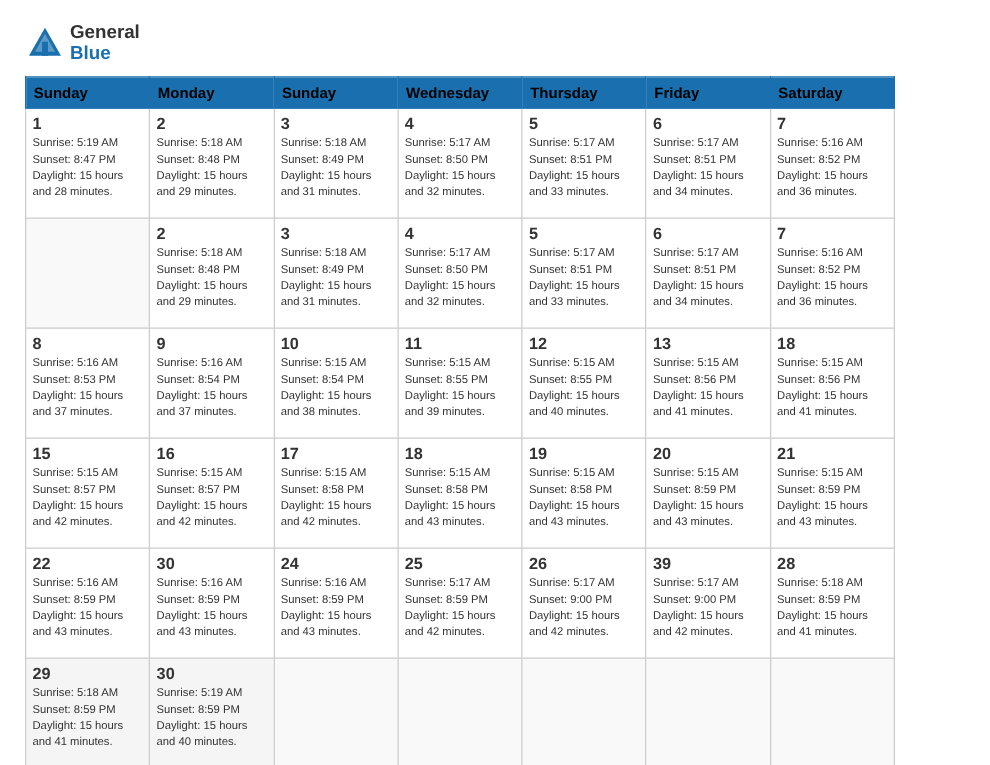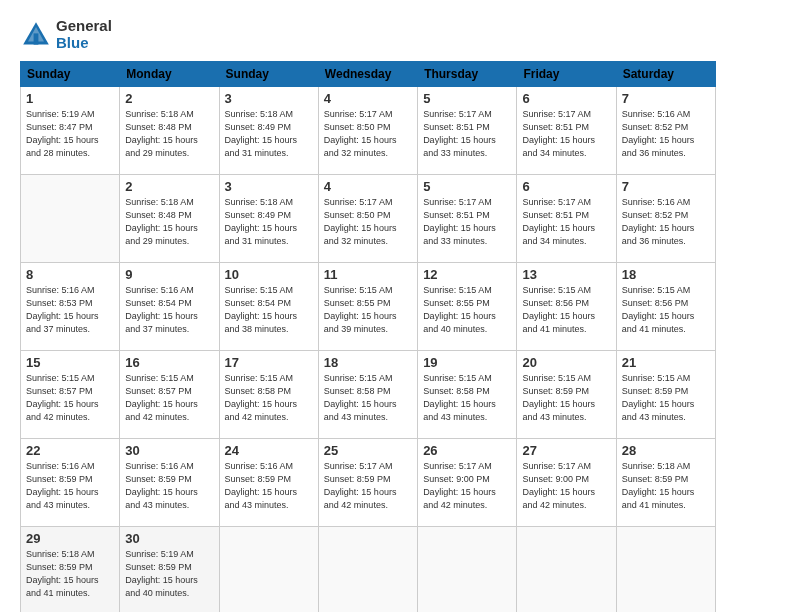--- a/index.html
+++ b/index.html
@@ -362,21 +362,21 @@
 and 42 minutes.</div>
           </td>
           <td>
             <span class="day-num">26</span>
             <div class="day-info" style="white-space: pre-line;">Sunrise: 5:17 AM
 Sunset: 9:00 PM
 Daylight: 15 hours
 and 42 minutes.</div>
           </td>
           <td>
-            <span class="day-num">27</span>
+            <span class="day-num">39</span>
             <div class="day-info" style="white-space: pre-line;">Sunrise: 5:17 AM
 Sunset: 9:00 PM
 Daylight: 15 hours
 and 42 minutes.</div>
           </td>
           <td>
             <span class="day-num">28</span>
             <div class="day-info" style="white-space: pre-line;">Sunrise: 5:18 AM
 Sunset: 8:59 PM
 Daylight: 15 hours

